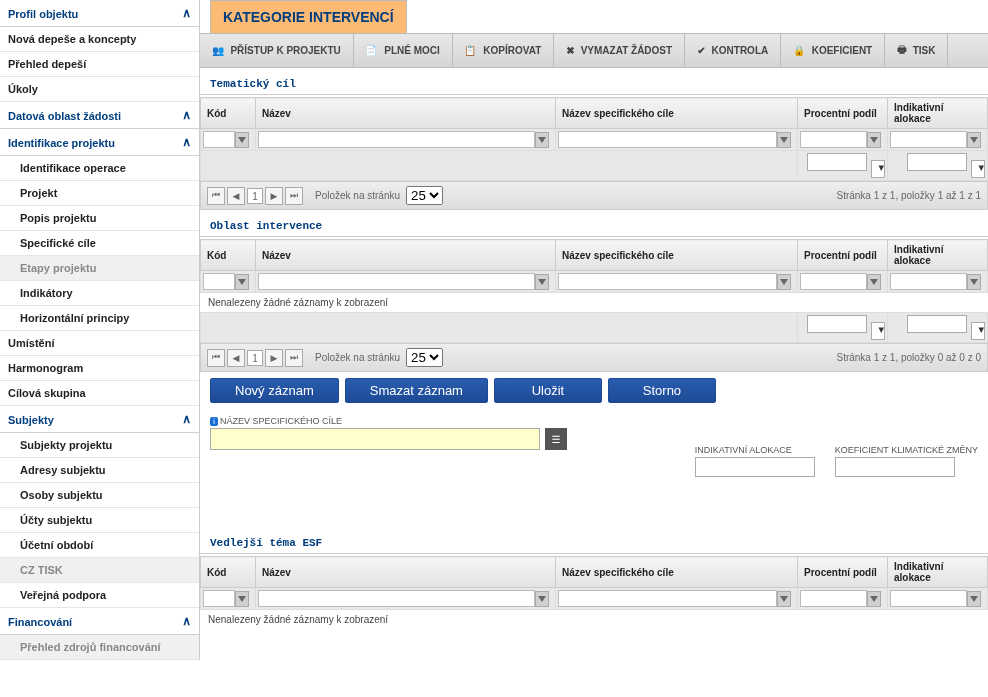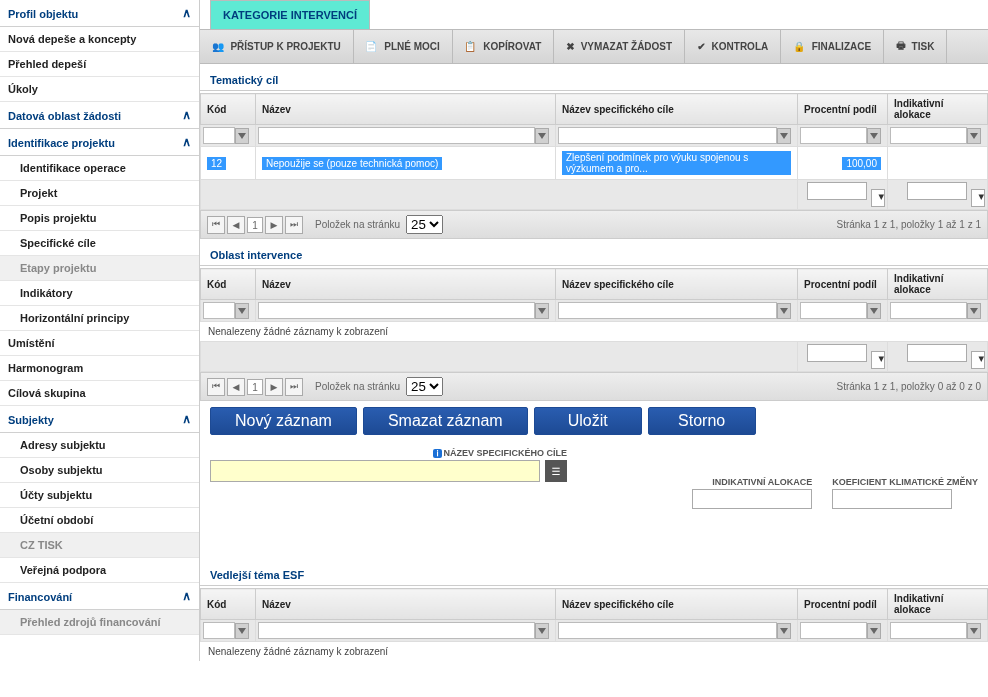--- a/index.html
+++ b/index.html
@@ -5,44 +5,44 @@
 * { box-sizing: border-box; margin: 0; padding: 0; font-family: Arial, sans-serif; }
 body { font-size: 11px; color: #333; background: #fff; display: flex; }
 .sidebar { width: 200px; border-right: 1px solid #ccc; }
 .side-section { border-bottom: 1px solid #d0d0d0; padding: 6px 8px; display: flex; justify-content: space-between; align-items: flex-end; color: #003e7e; font-weight: bold; cursor: pointer; }
 .side-item { padding: 6px 8px; border-bottom: 1px solid #e5e5e5; cursor: pointer; color: #222; font-weight: bold; }
 .side-item.sub { padding-left: 20px; }
 .side-item.gray { color: #888; background: #f0f0f0; }
 .chev { font-size: 12px; }
 .main { flex: 1; padding: 0; }
 .tab-bar { border-bottom: 1px solid #bbb; padding-left: 10px; }
-.tab { display: inline-block; padding: 8px 12px; border: 1px solid #bbb; border-bottom: none; background: #5eead4; color: #003e7e; font-weight: bold; font-size: 11px; }
+.tab { display: inline-block; padding: 8px 12px; border: 1px solid #bbb; border-bottom: none; background: #fdba74; color: #003e7e; font-weight: bold; font-size: 14px; }
 .toolbar { background: linear-gradient(#e8e8e8,#d5d5d5); border-bottom: 1px solid #bbb; display: flex; }
 .tool { padding: 8px 12px; border-right: 1px solid #bbb; display: flex; align-items: center; gap: 6px; cursor: pointer; color: #444; font-weight: bold; font-size: 10px; }
-.sec-title { font-weight: bold; color: #003e7e; padding: 10px 10px 4px; border-bottom: 1px solid #ccc; margin-bottom: 2px; background: #fff; }
+.sec-title { font-weight: bold; color: #003e7e; padding: 10px 10px 4px; border-bottom: 1px solid #ccc; margin-bottom: 2px; background: #fff; font-family: Liberation Mono, monospace; }
 .grid { width: 100%; border-collapse: collapse; }
 .grid th { background: linear-gradient(#f5f5f5,#e3e3e3); border: 1px solid #ccc; padding: 4px 6px; text-align: left; font-weight: bold; font-size: 10px; color: #222; }
 .grid td { border: 1px solid #ddd; padding: 0; }
 .filter-row td { background: #e8e8e8; padding: 2px; }
 .filter-row input { width: calc(100% - 18px); border: 1px solid #bbb; padding: 2px; font-size: 10px; background: #fff; }
 .filter-btn { display: inline-flex; width: 14px; height: 16px; background: #d0d0d0; border: 1px solid #aaa; align-items: center; justify-content: center; vertical-align: middle; }
 .data-row td { padding: 4px 6px; color: #1a6fd6; font-size: 10px; }
 .data-row { background: #fff; }
 .sel-highlight { background: #3399ff; color: #fff; padding: 1px 4px; display: inline-block; }
 .dd-row td { background: #e8e8e8; padding: 2px; text-align: right; }
 .dd { display: inline-block; width: 60px; height: 18px; background: #fff; border: 1px solid #aaa; margin-left: 4px; }
 .dd.sm { width: 14px; }
 .pager-bar { background: linear-gradient(#eee,#ddd); border: 1px solid #ccc; padding: 4px 6px; display: flex; justify-content: space-between; align-items: center; font-size: 10px; color: #666; }
 .pager-btns { display: flex; gap: 2px; align-items: center; }
 .pbtn { width: 18px; height: 18px; border: 1px solid #aaa; background: #f5f5f5; display: inline-flex; align-items: center; justify-content: center; cursor: pointer; font-size: 9px; }
 .page-num { width: 16px; height: 16px; border: 1px solid #aaa; background: #fff; text-align: center; font-size: 10px; line-height: 16px; }
 .btn-row { display: flex; gap: 6px; padding: 6px 10px; background: #fff; }
-.btn { flex: 0 0 auto; min-width: 108px; padding: 4px 24px; background: linear-gradient(#2a5db0,#1d4a94); color: #fff; border: 1px solid #1d4a94; font-size: 16px; text-align: center; cursor: pointer; border-radius: 2px; }
+.btn { flex: 0 0 auto; min-width: 108px; padding: 4px 24px; background: linear-gradient(#2a5db0,#1d4a94); color: #fff; border: 1px solid #1d4a94; font-size: 13px; text-align: center; cursor: pointer; border-radius: 2px; }
 .form-area { padding: 6px 10px 20px; display: flex; gap: 30px; align-items: flex-start; }
-.fld-label { font-size: 9px; color: #555; font-weight: bold; display: block; margin-bottom: 2px; text-align: right; }
+.fld-label { font-size: 9px; color: #555; font-weight: normal; display: block; margin-bottom: 2px; }
 .fld-label .req { background: #1a6fd6; color: #fff; border-radius: 2px; padding: 0 3px; font-size: 8px; margin-right: 2px; }
 .yellow-input { width: 330px; height: 22px; background: #ffffcc; border: 1px solid #aaa; }
 .list-btn { width: 22px; height: 22px; background: #555; color: #fff; display: inline-flex; align-items: center; justify-content: center; vertical-align: top; margin-left: 2px; font-size: 10px; }
 .small-input { width: 120px; height: 20px; border: 1px solid #aaa; background: #fff; }
 .empty-msg { padding: 4px 8px; font-size: 10px; color: #444; }
 .filter-icon { width: 0; height: 0; border-left: 4px solid transparent; border-right: 4px solid transparent; border-top: 6px solid #666; }
 </style>
 </head>
 <body>
 
@@ -69,20 +69,21 @@
   <div class="side-item sub gray">Etapy projektu</div>
   <div class="side-item sub">Indikátory</div>
   <div class="side-item sub">Horizontální principy</div>
   <div class="side-item">Umístění</div>
   <div class="side-item">Harmonogram</div>
   <div class="side-item">Cílová skupina</div>
   <div class="side-section">
     <span>Subjekty</span>
       <span class="chev">∧</span>
   </div>
+  <div class="side-item sub">Subjekty projektu</div>
   <div class="side-item sub">Adresy subjektu</div>
   <div class="side-item sub">Osoby subjektu</div>
   <div class="side-item sub">Účty subjektu</div>
   <div class="side-item sub">Účetní období</div>
   <div class="side-item sub gray">CZ TISK</div>
   <div class="side-item sub">Veřejná podpora</div>
   <div class="side-section">
     <span>Financování</span>
       <span class="chev">∧</span>
   </div>
@@ -110,21 +111,21 @@
     <div class="tool">
         <span>✖</span>
         <span>VYMAZAT ŽÁDOST</span>
       </div>
     <div class="tool">
         <span>✔</span>
         <span>KONTROLA</span>
       </div>
     <div class="tool">
         <span>🔒</span>
-        <span>FINALIZACE</span>
+        <span>KOEFICIENT</span>
       </div>
     <div class="tool">
         <span>🖶</span>
         <span>TISK</span>
       </div>
   </div>
 
   <div class="sec-title">Tematický cíl</div>
   <table class="grid">
     <tbody>
@@ -144,27 +145,20 @@
             </span></td>
       <td><input style=""><span class="filter-btn">
               <span class="filter-icon"></span>
             </span></td>
       <td><input style=""><span class="filter-btn">
               <span class="filter-icon"></span>
             </span></td>
       <td><input style=""><span class="filter-btn">
               <span class="filter-icon"></span>
             </span></td>
-    </tr>
-    <tr class="data-row">
-      <td><span class="sel-highlight">12</span></td>
-      <td><span class="sel-highlight">Nepoužije se (pouze technická pomoc)</span></td>
-      <td><span class="sel-highlight">Zlepšení podmínek pro výuku spojenou s výzkumem a pro...</span></td>
-      <td style="text-align:right"><span class="sel-highlight">100,00</span></td>
-      <td></td>
     </tr>
     <tr class="dd-row">
           <td colspan="3"></td>
           <td><span class="dd"></span><span class="dd sm">▾</span></td>
           <td><span class="dd"></span><span class="dd sm">▾</span></td>
         </tr>
   </tbody>
     </table>
   <div class="pager-bar">
     <div class="pager-btns">

